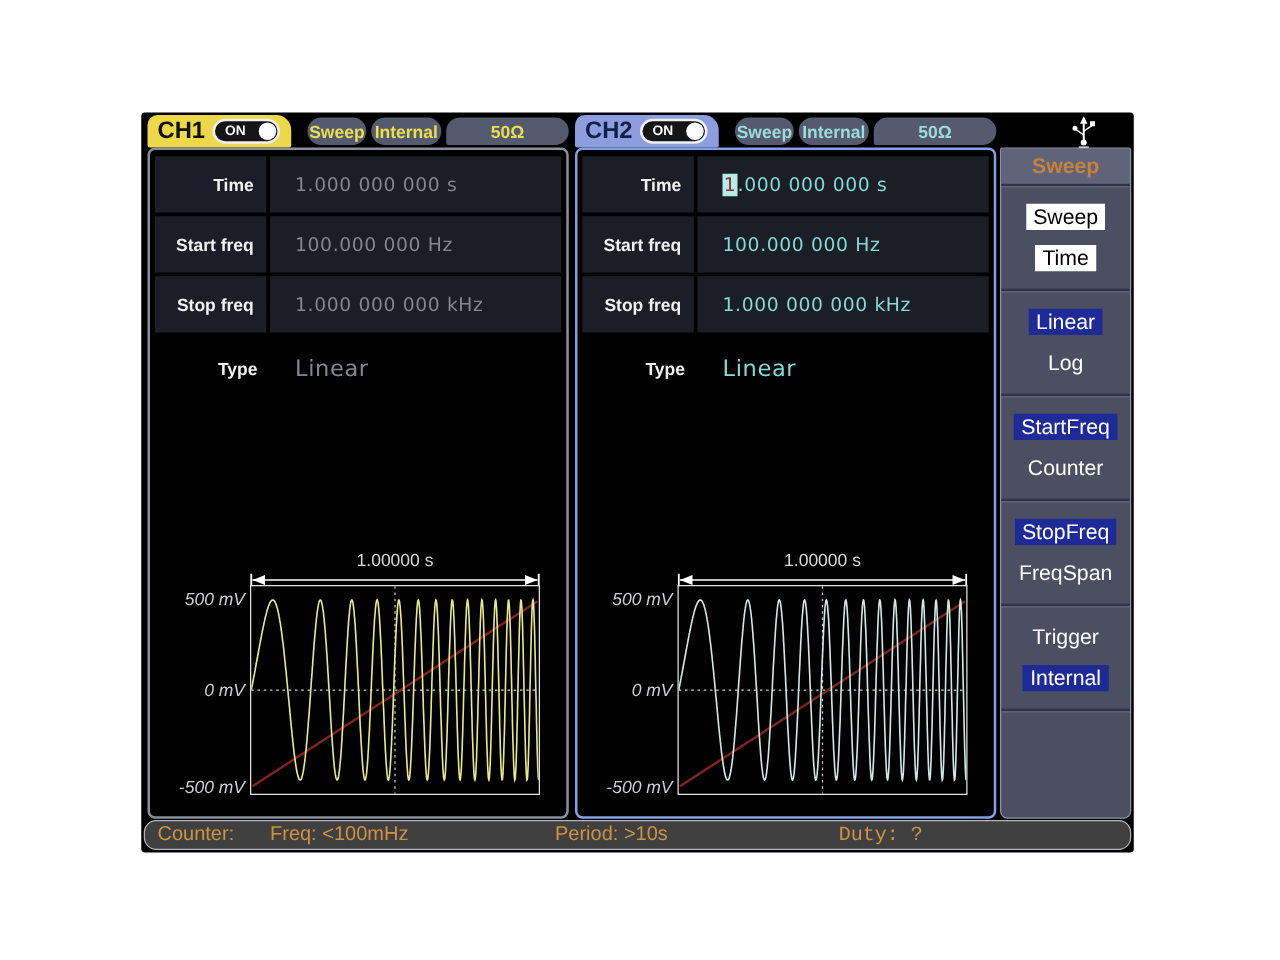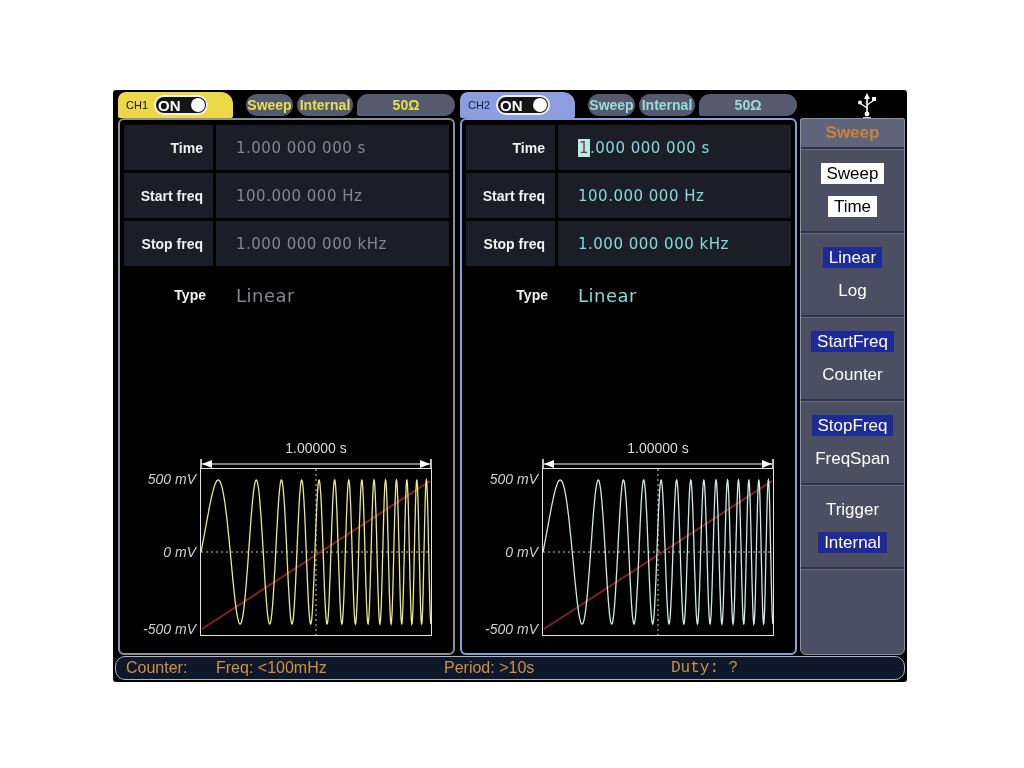--- a/index.html
+++ b/index.html
@@ -4,25 +4,25 @@
 <style>
   * { margin:0; padding:0; box-sizing:border-box; }
   body { font-family:"Liberation Sans", sans-serif; background:#fff; }
   .canvas { position:relative; width:1024px; height:768px; background:#ffffff; overflow:hidden; }
   .screen { position:absolute; left:113px; top:90px; width:794px; height:592px; background:#000; border-radius:3px; }
 
   
   .ch-tab { position:absolute; top:2px; height:26px; width:115px; display:flex; align-items:center; gap:6px; padding-left:8px; border-radius:8px 12px 2px 2px; }
   .ch-tab.ch1 { left:5px; background:#ecd848; }
   .ch-tab.ch2 { left:347px; background:#8c9ede; }
-  .ch-tab-label { font-size:11px; font-weight:normal; }
+  .ch-tab-label { font-size:19px; font-weight:bold; }
   .ch1 .ch-tab-label { color:#111100; }
   .ch2 .ch-tab-label { color:#0e2146; }
   .toggle { position:relative; width:54px; height:20px; background:#151515; border:2px solid #f0f0f0; border-radius:11px; display:flex; align-items:center; }
-  .toggle-text { color:#fff; font-size:15px; font-weight:bold; margin-left:2px; }
+  .toggle-text { color:#fff; font-size:11px; font-weight:bold; margin-left:8px; }
   .toggle-knob { position:absolute; right:1px; width:14px; height:14px; background:#fdfdfd; border-radius:50%; }
   .pill { position:absolute; top:4px; height:22px; background:#565a6e; border-radius:11px; display:flex; align-items:center; justify-content:center; font-size:14px; font-weight:bold; }
   .pill.c1 { color:#e8e050; }
   .pill.c2 { color:#9adcdc; }
 
   
   .panel { position:absolute; top:28px; width:337px; height:537px; background:#010101; border-radius:6px; }
   .panel.ch1 { left:5px; border:2px solid #8a8f99; }
   .panel.ch2 { left:347px; border:2px solid #84a0e4; }
   .p-row { position:absolute; left:4px; right:4px; height:45px; background:#1b1e27; display:flex; }
@@ -48,21 +48,21 @@
   .sidebar { position:absolute; left:687px; top:28px; width:105px; height:537px; background:#4b4f61; border:1px solid #8d91a0; border-radius:2px 2px 6px 6px; }
   .sb-title { height:30px; background:#60647a; border-bottom:2px solid #30334a; display:flex; align-items:center; justify-content:center; color:#c8823a; font-size:17px; font-weight:bold; }
   .sb-section { height:84px; border-bottom:2px solid #30334a; border-top:1px solid #666a7c; display:flex; flex-direction:column; justify-content:space-evenly; align-items:center; }
   .sb-section.empty { height:87px; border-bottom:none; }
   .mi { font-size:17px; padding:1px 6px; }
   .mi.white { background:#ffffff; color:#000; }
   .mi.blue { background:#1e2a96; color:#fff; }
   .mi.plain { color:#fff; }
 
   
-  .counter-bar { position:absolute; left:2px; top:566px; width:790px; height:24px; background:#0f172a; border:1px solid #b4b4bc; border-radius:10px; }
+  .counter-bar { position:absolute; left:2px; top:566px; width:790px; height:24px; background:#404040; border:1px solid #b4b4bc; border-radius:10px; }
   .counter-bar span { position:absolute; top:2px; color:#cf9340; font-size:16px; }
   .cb-label { left:10px; } .cb-freq { left:100px; } .cb-period { left:328px; } .cb-duty { left:555px;font-family:Liberation Mono, monospace; }
 
   .usb-wrap { position:absolute; left:742px; top:1px; width:24px; height:28px; }
 </style>
 </head>
 <body>
 
 <div class="canvas">
   <div class="screen">

